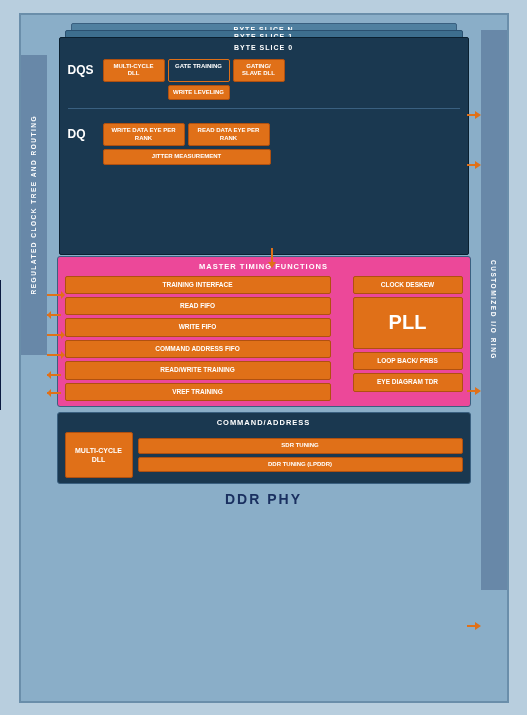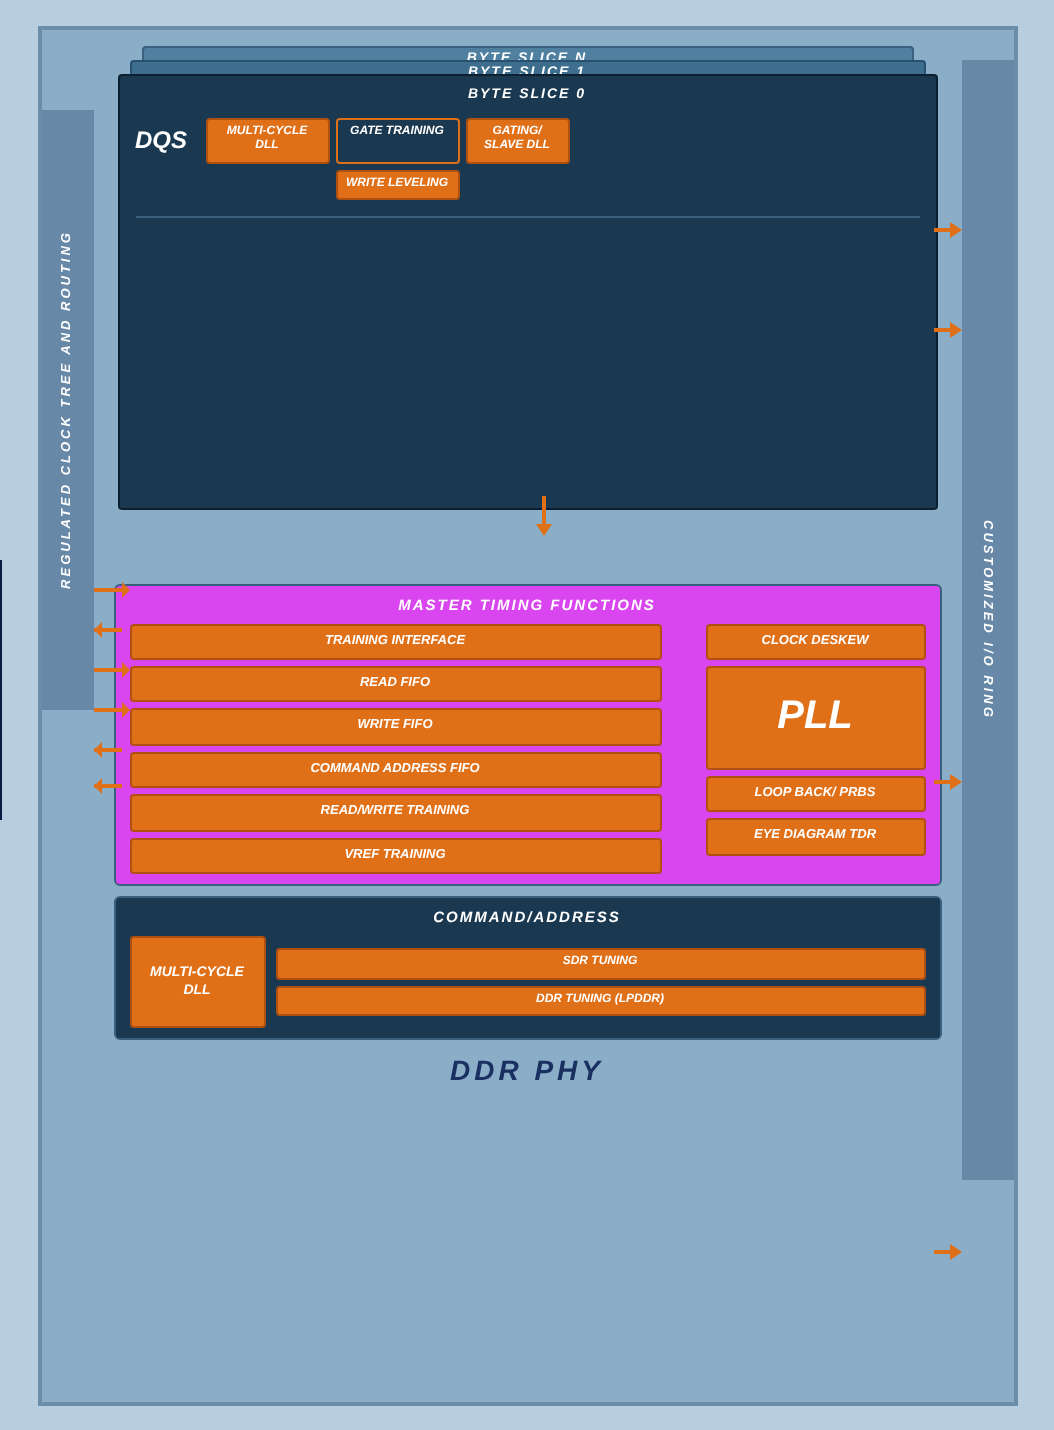--- a/index.html
+++ b/index.html
@@ -25,21 +25,20 @@
     .inner-blue-panel {
       width: 490px;
       height: 690px;
       background: #8aaec8;
       border: 2px solid #6a8eaa;
       position: relative;
       display: flex;
       flex-direction: column;
       align-items: center;
       padding: 8px 36px 4px 36px;
-      font-style: italic;
     }
     .left-sidebar {
       position: absolute;
       left: 0;
       top: 40px;
       width: 26px;
       height: 300px;
       background: #6888a8;
       display: flex;
       align-items: center;
@@ -176,27 +175,26 @@
     }
     
     .section-divider {
       border: none;
       border-top: 1px solid #3a6080;
       margin: 4px 0;
     }
     
     .mt-section {
       width: 100%;
-      background: #d946ef;
+      background: #ec4899;
       border: 1.5px solid #3a6080;
       border-radius: 3px;
       padding: 5px 7px;
       margin-bottom: 5px;
       position: relative;
-      margin-top: 36px;
     }
     .mt-title {
       text-align: center;
       color: white;
       font-size: 7.5px;
       font-weight: bold;
       text-transform: uppercase;
       letter-spacing: 1px;
       margin-bottom: 5px;
     }
@@ -326,20 +324,32 @@
                 <div class="outline-box" style="width:62px;">Gate Training</div>
                 <div class="ob" style="width:52px;">Gating/ Slave DLL</div>
               </div>
               <div class="boxes-row" style="padding-left:65px;">
                 <div class="ob" style="width:62px;">Write Leveling</div>
               </div>
             </div>
           </div>
           <hr class="section-divider">
 
+          <div class="bs-row" style="margin-top:2px;">
+            <div class="section-label">DQ</div>
+            <div style="display:flex; flex-direction:column; gap:3px; margin-top:4px;">
+              <div class="boxes-row">
+                <div class="ob" style="width:82px;">Write Data Eye Per Rank</div>
+                <div class="ob" style="width:82px;">Read Data Eye Per Rank</div>
+              </div>
+              <div class="boxes-row">
+                <div class="ob" style="width:168px;">Jitter Measurement</div>
+              </div>
+            </div>
+          </div>
         </div>
       </div>
     </div>
 
     <div class="mt-section">
       <div class="mt-title">Master Timing Functions</div>
       <div class="mt-grid">
         <div class="mt-left">
           <div class="mt-box">Training Interface</div>
           <div class="mt-box">Read FIFO</div>

